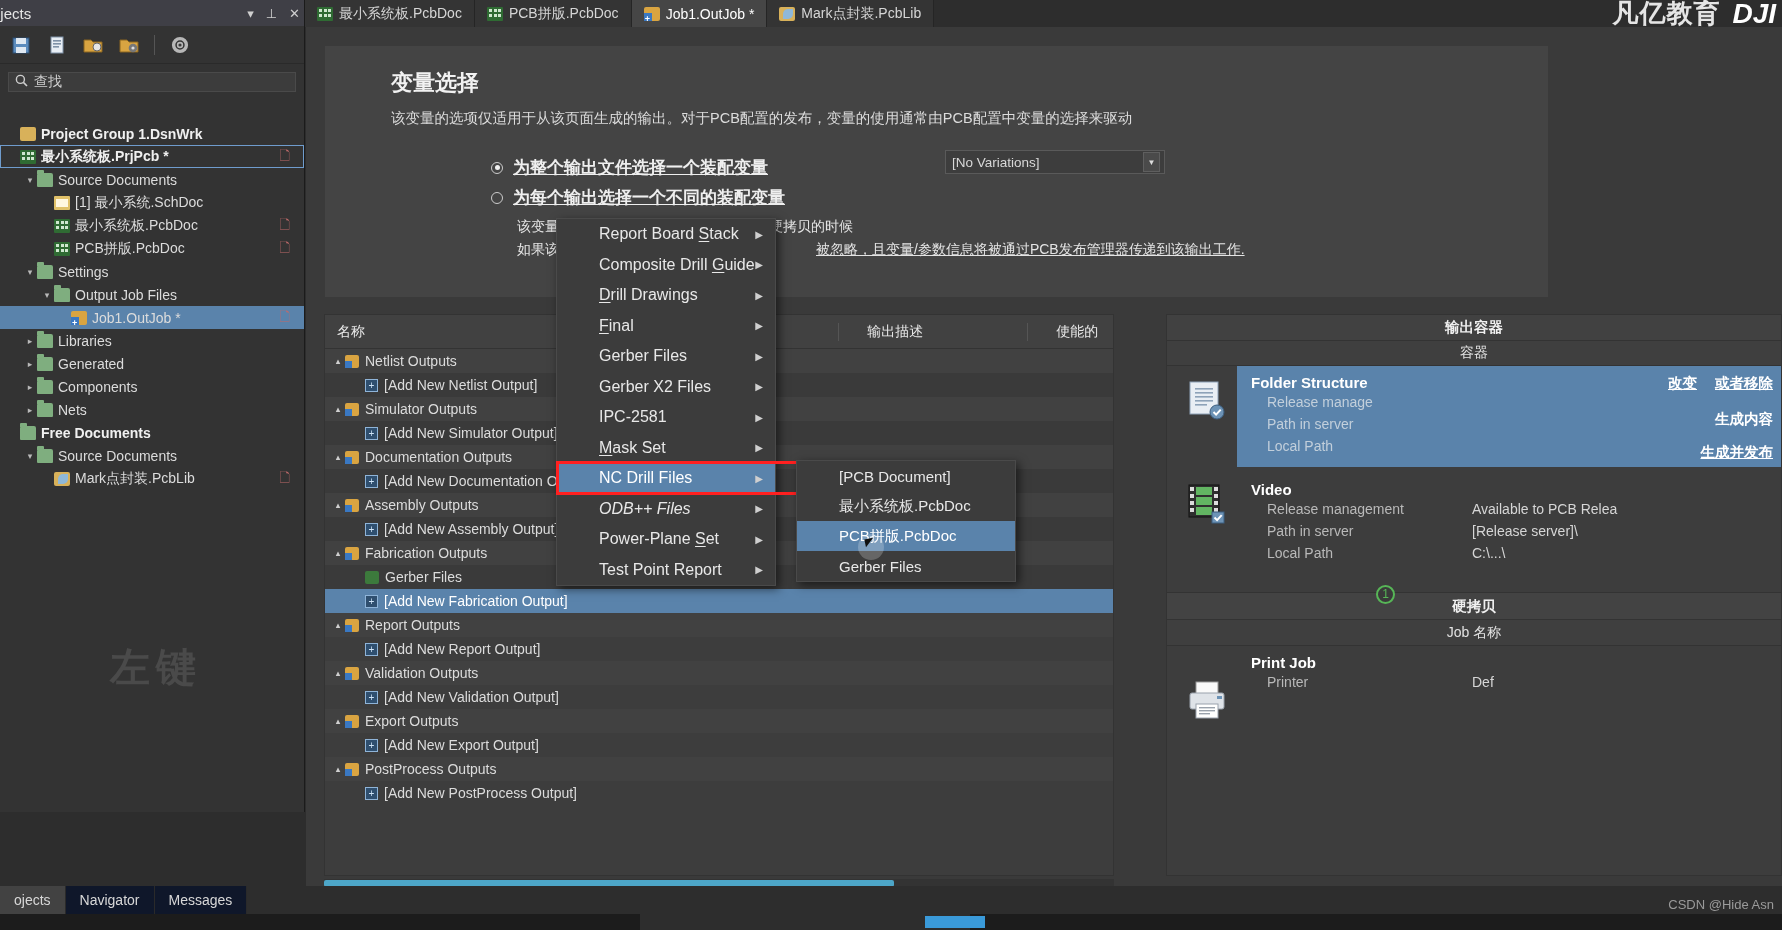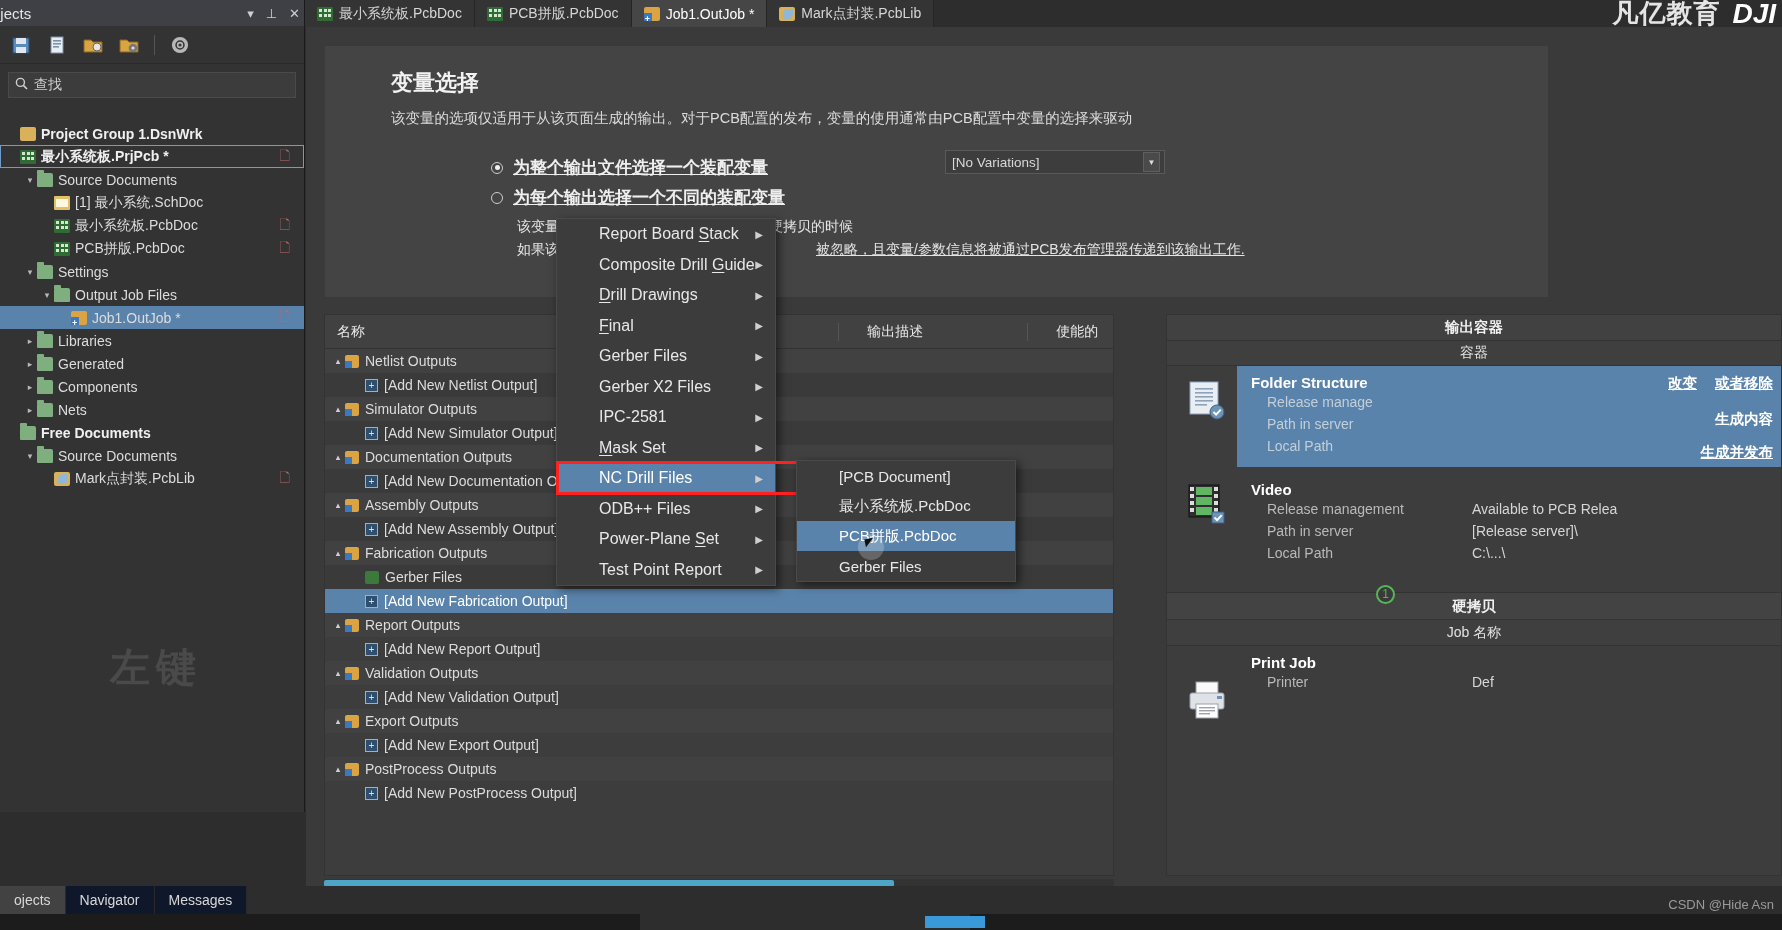--- a/index.html
+++ b/index.html
@@ -20,21 +20,21 @@
   .panel-title { font-size:15px; color:#e6e6e6; padding-left:0; margin-left:-8px; }
   .panel-head-btns { position:absolute; right:4px; top:0; height:26px; display:flex;
     align-items:center; gap:12px; color:#cfcfcf; font-size:13px; }
   .panel-head-btns span { cursor:default; }
 
   .toolbar { height:38px; background:#333333; display:flex; align-items:center;
     gap:14px; padding:0 10px; border-bottom:1px solid #2a2a2a; }
   .tb-ico { width:22px; height:22px; position:relative; display:inline-block; }
   .tb-sep { width:1px; height:20px; background:#555; }
 
-  .searchbar { margin:8px 8px 0 8px; height:26px; background:#3c3c3c;
+  .searchbar { margin:8px 8px 0 8px; height:20px; background:#3c3c3c;
     border:1px solid #4a4a4a; display:flex; align-items:center; gap:6px; padding:0 6px; }
   .searchbar .ph { color:#cfcfcf; font-size:14px; }
 
   .tree { position:absolute; top:112px; left:0; right:0; bottom:0; overflow:hidden;
     padding-top:10px; }
   .trow { height:23px; display:flex; align-items:center; position:relative;
     padding-right:6px; white-space:nowrap; font-size:14px; color:#dcdcdc; }
   .trow .lbl { overflow:hidden; text-overflow:ellipsis; }
   .trow.sel { background:#5a83ab; }
   .trow.boxed { outline:1px solid #6f9ccd; outline-offset:-1px; }
@@ -690,21 +690,21 @@
       </div>
       <div class="citem" style="position: relative;">
         <span><u>M</u>ask Set</span>
         <span class="sub">▶</span>
       </div>
       <div class="citem hl" style="position: relative;">
         <span>NC Drill Files</span>
         <span class="sub">▶</span>
         <div class="hl-box"></div>
       </div>
-      <div class="citem" style="position: relative;">
+      <div class="citem" style="position: relative; font-style: italic;">
         <span>ODB++ Files</span>
         <span class="sub">▶</span>
       </div>
       <div class="citem" style="position: relative;">
         <span>Power-Plane <u>S</u>et</span>
         <span class="sub">▶</span>
       </div>
       <div class="citem" style="position: relative;">
         <span>Test Point Report</span>
         <span class="sub">▶</span>

